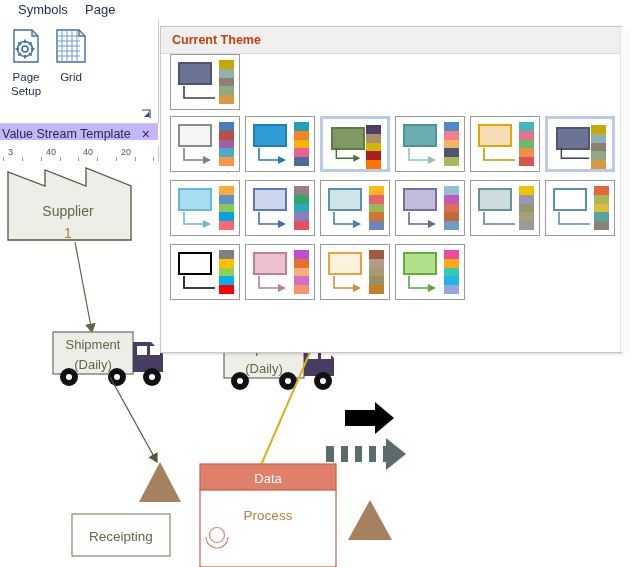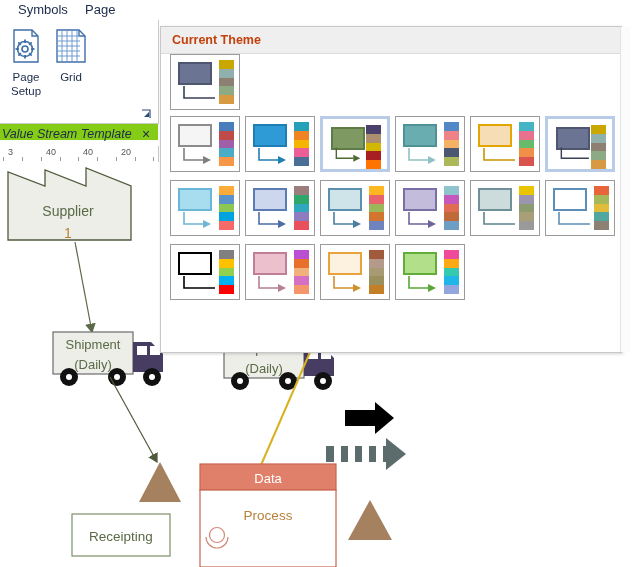--- a/index.html
+++ b/index.html
@@ -18,21 +18,21 @@
   #ribbon{position:absolute;left:0;top:20px;width:158px;height:103px;background:#ffffff;
           border-bottom:1px solid #c9c9c9;border-right:1px solid #c9c9c9;}
   .rb-btn{position:absolute;top:4px;width:48px;text-align:center;}
   #rb-page{left:2px;}
   #rb-grid{left:47px;}
   #rb-fit{left:93px;}
   .rb-ico{width:44px;height:44px;margin:0 auto 2px;position:relative;}
   .rb-lbl{font-size:11.5px;color:#1c2b4a;line-height:14px;}
   #rb-launcher{position:absolute;right:6px;bottom:3px;width:12px;height:12px;}
   
-  #doctab{position:absolute;left:0;top:124px;width:158px;height:16px;background:#84cc16;font-style:italic;}
+  #doctab{position:absolute;left:0;top:124px;width:158px;height:16px;background:#c4b5fd;}
   #doctab-label{position:absolute;left:2px;top:3px;font-size:12.5px;color:#1c2b4a;white-space:nowrap;}
   #doctab-close{position:absolute;right:8px;top:2px;font-size:14px;color:#1c2b4a;line-height:16px;cursor:pointer;}
   
   #ruler{position:absolute;left:0;top:146px;width:158px;height:16px;background:#ffffff;
          border-bottom:1px solid #cfcfcf;border-right:1px solid #c9c9c9;overflow:hidden;}
   .rtick{position:absolute;top:1px;font-size:9px;color:#555;}
   .rmark{position:absolute;top:11px;width:1px;height:4px;background:#9a9a9a;}
   #ruler-right{position:absolute;right:0;top:146px;width:16px;height:16px;background:#ffffff;overflow:hidden;}
   #ruler-right span{position:absolute;left:2px;top:1px;font-size:9px;color:#555;}
   

